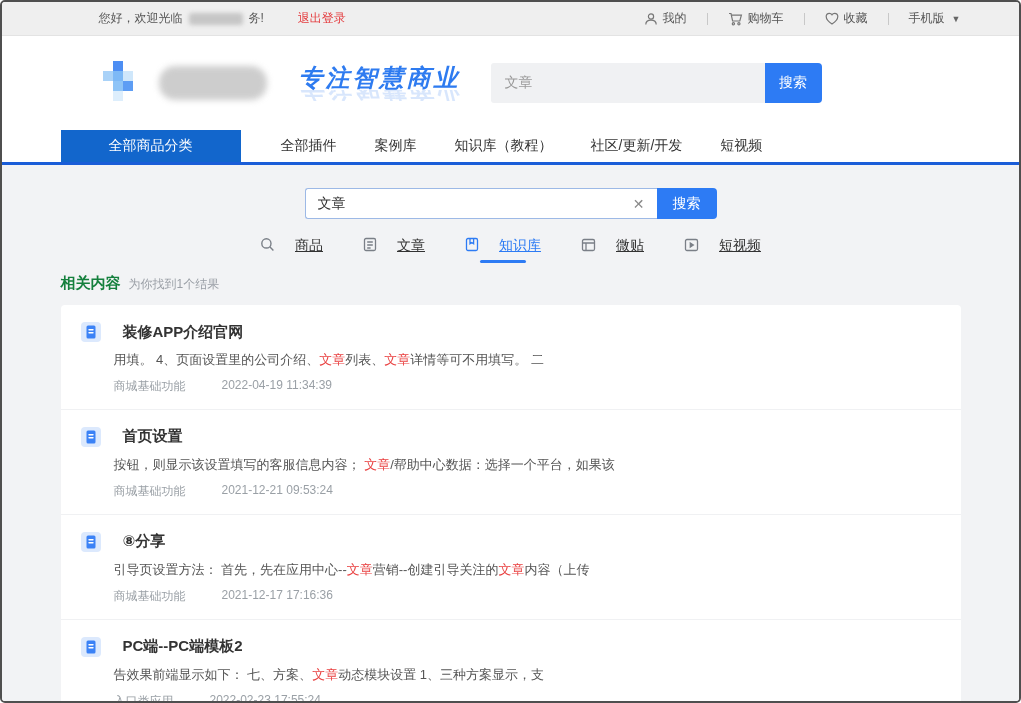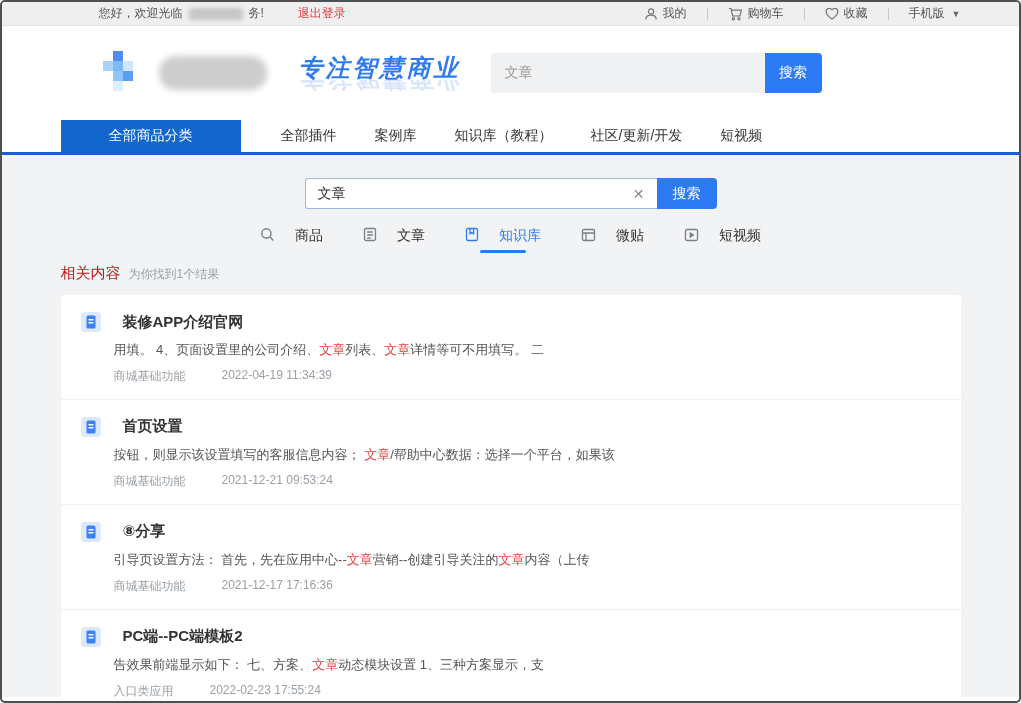--- a/index.html
+++ b/index.html
@@ -15,21 +15,21 @@
     font-family:"Liberation Sans","DejaVu Sans",sans-serif;
     background:#fff;width:1021px;height:703px;overflow:hidden;
   }
   .frame{
     width:1021px;height:703px;border:2px solid #4f4f4f;border-radius:5px;
     overflow:hidden;background:#fff;
   }
   .container{width:900px;margin:0 auto;}
 
   
-  .topbar{height:24px;background:#efefef;border-bottom:1px solid #e3e3e3;font-size:12px;color:#555;}
+  .topbar{height:34px;background:#efefef;border-bottom:1px solid #e3e3e3;font-size:12px;color:#555;}
   .topbar .container{display:flex;align-items:center;height:100%;}
   .topbar-left{display:flex;align-items:center;gap:6px;padding-left:38px;}
   .blur-user{display:inline-block;width:54px;height:12px;background:#c6c6c6;border-radius:3px;filter:blur(2px);}
   .logout{color:var(--logout-red);margin-left:28px;cursor:pointer;}
   .topbar-right{margin-left:auto;display:flex;align-items:center;gap:20px;color:#555;}
   .tlink{display:flex;align-items:center;gap:5px;cursor:pointer;}
   .tlink svg{display:block;}
   .tdiv{border-left:1px solid #c8c8c8;height:12px;}
   .caret{font-size:9px;color:#666;margin-left:2px;}
 
@@ -82,30 +82,30 @@
   .msearch-input{
     flex:1;border:none;outline:none;font-size:14px;color:#333;padding:0 12px;background:transparent;
     font-family:"Liberation Sans","DejaVu Sans",sans-serif;
   }
   .clear-x{color:#8a8a8a;font-size:14px;padding:0 12px;cursor:pointer;}
   .msearch-btn{
     width:60px;height:31px;background:var(--accent);color:#fff;border:none;font-size:14px;
     border-radius:0 4px 4px 0;cursor:pointer;font-family:"Liberation Sans","DejaVu Sans",sans-serif;
   }
   .tabs{display:flex;justify-content:center;gap:32px;margin-top:12px;height:30px;}
-  .tab{display:flex;align-items:center;gap:20px;font-size:14px;color:#333;cursor:pointer;position:relative;padding:0 4px;}
+  .tab{display:flex;align-items:center;gap:20px;font-size:14px;color:#333;cursor:pointer;position:relative;padding:0 4px;text-decoration:underline;}
   .tab svg{color:#7a7f87;}
   .tab.active{color:var(--accent);}
   .tab.active svg{color:var(--accent);}
   .tab.active::after{
     content:"";position:absolute;left:50%;transform:translateX(-50%);bottom:-2px;
     width:46px;height:3px;background:var(--accent);border-radius:2px;
   }
   .result-head{margin-top:13px;display:flex;align-items:baseline;gap:8px;}
-  .result-head-title{font-size:15px;font-weight:normal;color:#b91c1c;}
+  .result-head-title{font-size:15px;font-weight:bold;color:#15803d;}
   .result-head-count{font-size:12px;color:#9a9fa6;}
   .results-card{background:#fff;border-radius:4px;margin-top:12px;}
   .result-item{padding:17px 20px 14px;border-bottom:1px solid #f0f1f3;cursor:pointer;}
   .result-title-row{display:flex;align-items:center;gap:22px;}
   .file-icon{width:20px;height:20px;flex:0 0 auto;}
   .result-title{font-size:15px;font-weight:bold;color:#333;}
   .result-desc{margin-top:10px;margin-left:33px;font-size:13px;color:#555;line-height:1.3;}
   .result-desc .hl{color:var(--hl-red);}
   .result-meta{margin-top:9px;margin-left:33px;font-size:12px;color:#9aa0a6;display:flex;gap:36px;}
 </style>

